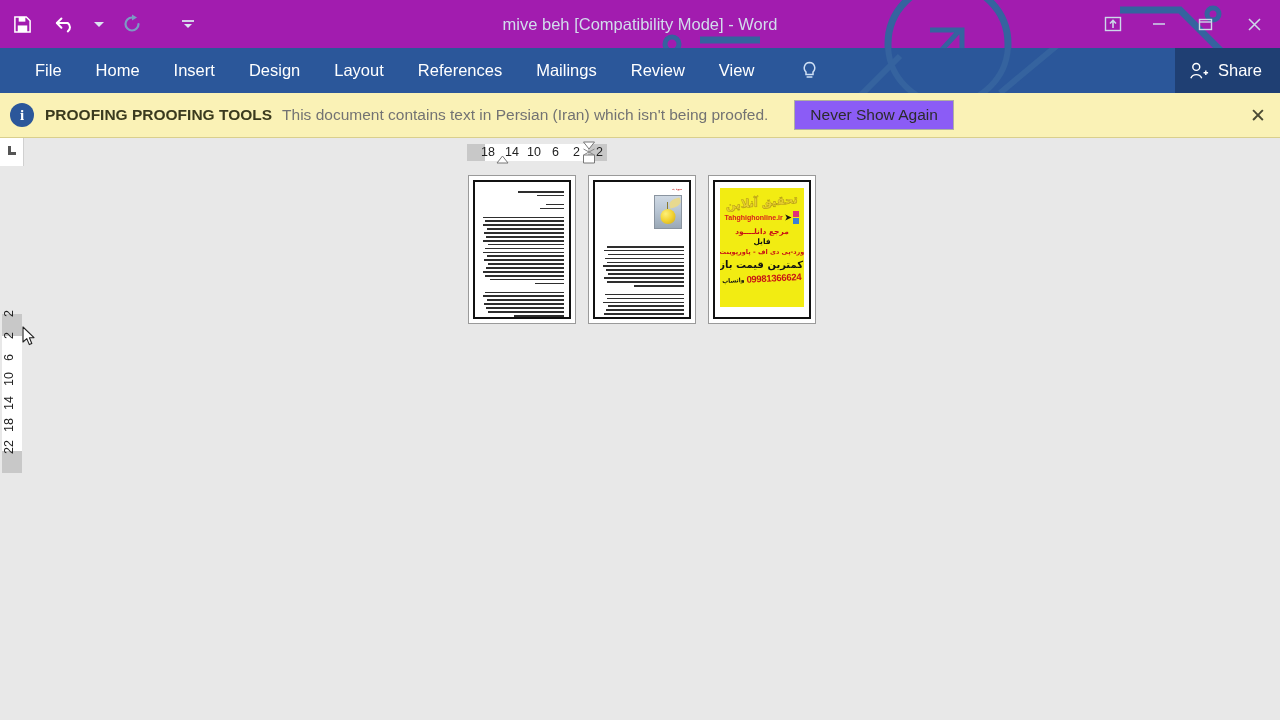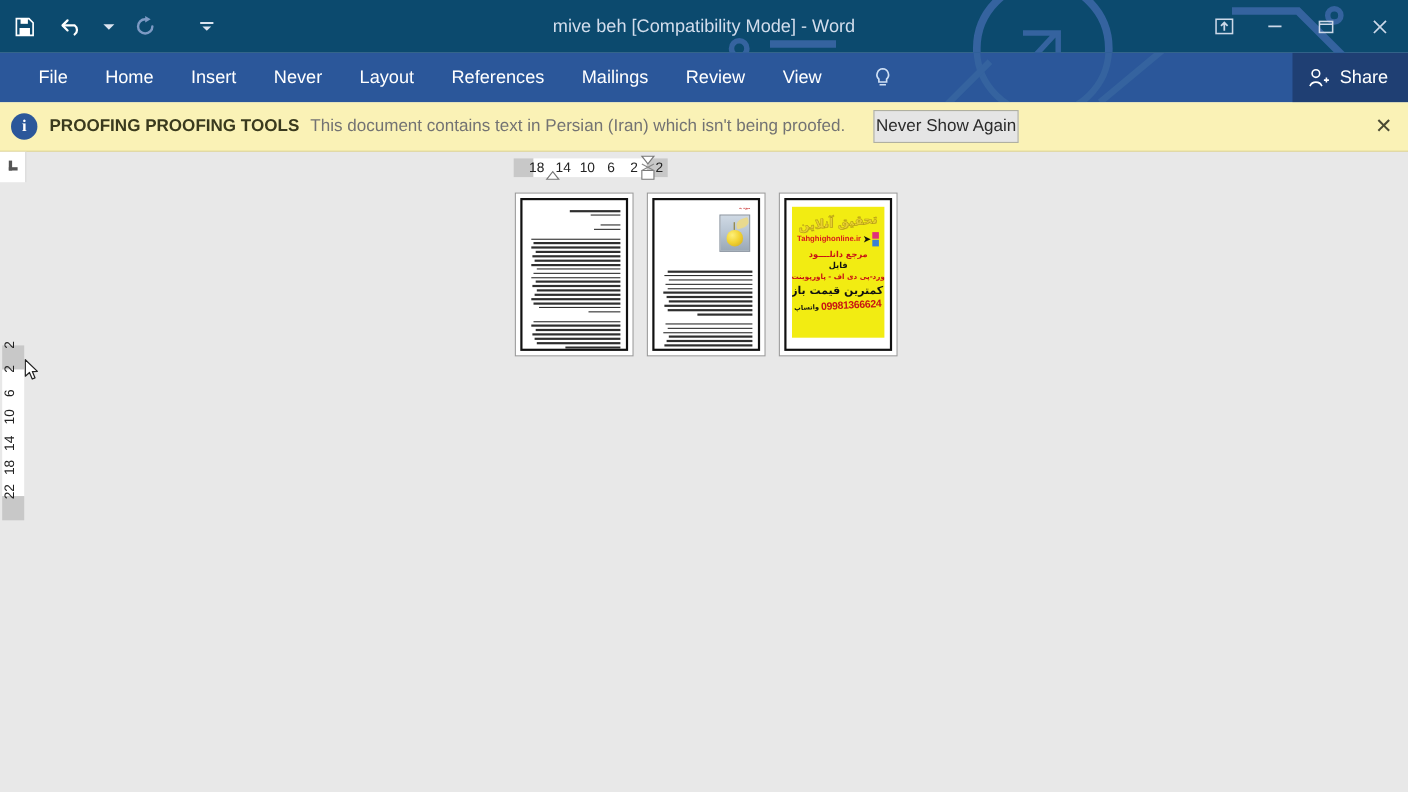--- a/index.html
+++ b/index.html
@@ -7,21 +7,21 @@
     width: 1280px; height: 720px;
     overflow: hidden;
     font-family: "Liberation Sans", sans-serif;
     background: #e8e8e8;
   }
 
   
   .titlebar {
     position: relative;
     height: 48px;
-    background: #0c4a6e;
+    background: #a21caf;
     overflow: hidden;
   }
   .tb-decor {
     position: absolute; inset: 0;
     pointer-events: none;
   }
   .qat {
     position: absolute; left: 0; top: 0; height: 48px;
     display: flex; align-items: center; gap: 0px;
     z-index: 3;
@@ -126,25 +126,25 @@
     white-space: nowrap;
   }
   .msg-text {
     margin-left: 10px;
     font-size: 15.5px;
     color: #737373;
     white-space: nowrap;
   }
   .never-btn {
     margin-left: 26px;
-    background: #e5e5e5;
+    background: #8b5cf6;
     border: 1px solid #b0b0a0;
     font-size: 15.5px;
     color: #2b2b2b;
-    padding: 5px 1px;
+    padding: 5px 15px;
     white-space: nowrap;
     font-family: "Liberation Sans", sans-serif;
   }
   .msg-close {
     position: absolute; right: 14px; top: 50%;
     transform: translateY(-50%);
     color: #4a4a33;
     font-size: 19px;
     line-height: 1;
   }
@@ -456,21 +456,21 @@
       <circle cx="948" cy="-4" r="60"></circle>
       <path d="M860 48 L900 8"></path>
       <path d="M1000 45 L1060 -5 L1180 -5"></path>
     </g>
   </svg>
 
   <div class="tabs">
     <div class="tab">File</div>
     <div class="tab">Home</div>
     <div class="tab">Insert</div>
-    <div class="tab">Never</div>
+    <div class="tab">Design</div>
     <div class="tab">Layout</div>
     <div class="tab">References</div>
     <div class="tab">Mailings</div>
     <div class="tab">Review</div>
     <div class="tab">View</div>
   </div>
 
   <div class="tellme">
     <svg width="17" height="20" viewBox="0 0 17 20">
       <path d="M8.5 1.5 A5.5 5.5 0 0 1 12 11 L12 13.5 L5 13.5 L5 11 A5.5 5.5 0 0 1 8.5 1.5 Z" fill="none" stroke="#cfe0f5" stroke-width="1.5"></path>

